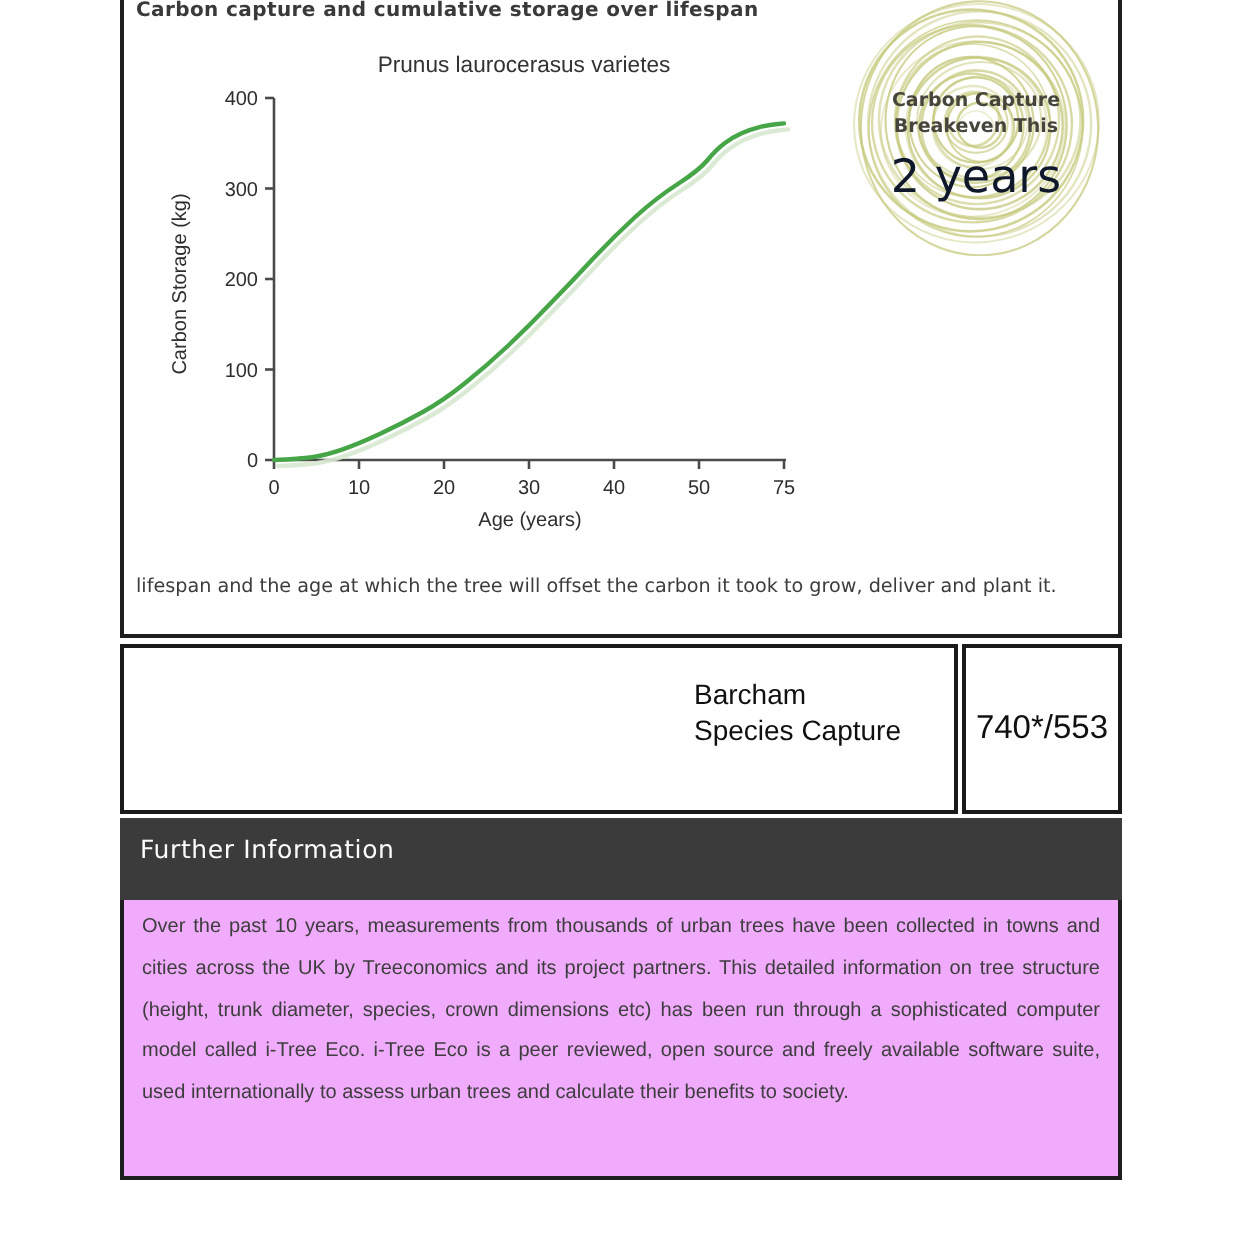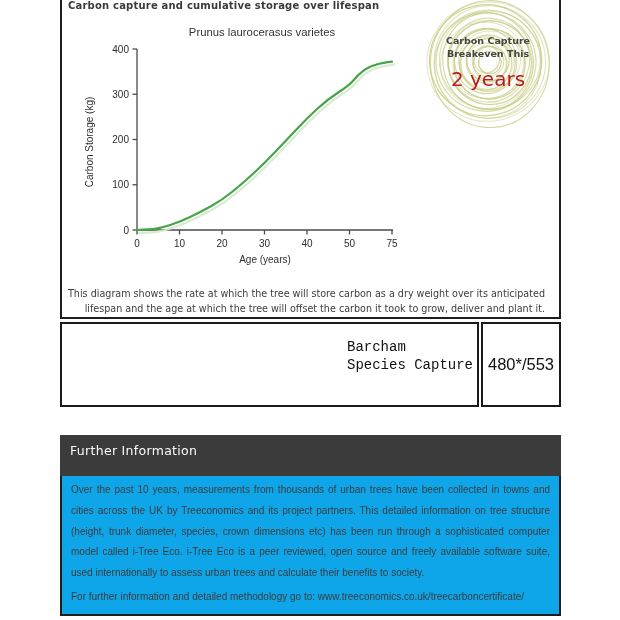--- a/index.html
+++ b/index.html
@@ -1,54 +1,54 @@
 <!DOCTYPE html>
 <html><head>
 <meta charset="utf-8">
 <style>
   html,body{margin:0;padding:0;background:#fff;}
   .page{position:relative;width:620px;height:620px;background:#ffffff;overflow:hidden;
         font-family:"DejaVu Sans",sans-serif;}
 
   
   .topbox{position:absolute;left:60px;top:0;width:501px;height:319px;box-sizing:border-box;
-          border:2px solid #1e1e1e;border-top:none;background:transparent;text-align:right;}
+          border:2px solid #1e1e1e;border-top:none;background:transparent;}
   .header{position:absolute;left:6px;top:0px;font-size:10px;font-weight:bold;color:#3a3a3a;
           letter-spacing:.2px;white-space:nowrap;}
   .chart{position:absolute;left:0;top:18px;width:420px;height:260px;}
   .ctitle{font-family:"Liberation Sans",sans-serif;font-size:11.3px;fill:#333;text-anchor:middle;}
   .alabel{font-family:"Liberation Sans",sans-serif;font-size:10px;fill:#2e2e2e;text-anchor:middle;}
   .tick{font-family:"Liberation Sans",sans-serif;font-size:10px;fill:#2e2e2e;}
   .caption{position:absolute;left:6px;top:286px;font-size:9.6px;color:#3c3c3c;line-height:15px;
            white-space:nowrap;}
 
   
   .badge{position:absolute;left:424px;top:0;width:128px;height:128px;}
   .badge svg{position:absolute;left:0;top:0;}
-  .badgetext{position:absolute;left:0;top:12px;width:128px;text-align:center;padding-top:22px;}
+  .badgetext{position:absolute;left:0;top:0;width:128px;text-align:center;padding-top:44px;}
   .badgetext .b1{font-size:9.5px;font-weight:bold;color:#45453c;line-height:13px;}
-  .badgeval{font-size:20px;color:#b91c1c;margin-top:7px;line-height:24px;}
+  .badgeval{font-size:23px;color:#0f172a;margin-top:7px;line-height:24px;}
 
   
   .rankrow{position:absolute;left:60px;top:322px;width:501px;height:85px;display:flex;gap:2px;}
   .rankmain{position:relative;flex:1;box-sizing:border-box;border:2px solid #1a1a1a;background:#fff;}
-  .rankname{position:absolute;left:285px;top:14px;font-family:Liberation Mono, monospace;
+  .rankname{position:absolute;left:285px;top:14px;font-family:Liberation Sans, sans-serif;
             font-size:14px;line-height:18px;color:#101010;}
   .ranknote{position:absolute;right:5px;bottom:6px;font-family:"Liberation Sans",sans-serif;
             font-size:8.8px;color:#2f2f2f;white-space:nowrap;}
   .rankval{width:80px;box-sizing:border-box;border:2px solid #1a1a1a;background:#fff;
            display:flex;align-items:center;justify-content:center;
            font-family:"Liberation Sans",sans-serif;font-size:16.5px;color:#101010;}
 
   
-  .further{position:absolute;left:60px;top:409px;width:501px;margin-top:26px;}
+  .further{position:absolute;left:60px;top:409px;width:501px;}
   .fbar{height:41px;background:#3b3b3b;color:#fbfbfb;font-size:12.5px;letter-spacing:.3px;
         box-sizing:border-box;padding:8px 0 0 10px;}
   .fbody{box-sizing:border-box;border:2px solid #1e1e1e;border-top:none;height:140px;
-         background:#0ea5e9;padding:4px 9px 0 9px;}
+         background:#f0abfc;padding:4px 9px 0 9px;}
   .fpar{margin:0;font-family:"Liberation Sans",sans-serif;font-size:10px;line-height:20.8px;
         text-align:justify;color:#3d3d3d;}
   .flink{margin:7px 0 0 0;font-family:"Liberation Sans",sans-serif;font-size:10px;color:#3d3d3d;
          white-space:nowrap;}
 </style>
 </head>
 <body>
 
 <div class="page">
 
@@ -89,21 +89,20 @@
           <text x="202.5" y="229" class="tick" text-anchor="middle">30</text>
           <text x="245" y="229" class="tick" text-anchor="middle">40</text>
           <text x="287.5" y="229" class="tick" text-anchor="middle">50</text>
           <text x="330" y="229" class="tick" text-anchor="middle">75</text>
         </g>
       <text class="alabel" x="203" y="245">Age (years)</text>
       <text class="alabel" x="31" y="124" transform="rotate(-90 31 124)">Carbon Storage (kg)</text>
     </svg>
 
     <div class="caption">
-      <div>This diagram shows the rate at which the tree will store carbon as a dry weight over its anticipated</div>
       <div>lifespan and the age at which the tree will offset the carbon it took to grow, deliver and plant it.</div>
     </div>
   </section>
 
   <div class="badge">
     <svg width="128" height="128" viewBox="0 0 128 128">
       <g id="rings">
           <ellipse cx="64.0" cy="64.2" rx="9.0" ry="8.7" transform="rotate(0.0 64 62)" fill="none" stroke="#c6ca7e" stroke-opacity="0.35" stroke-width="0.80"></ellipse>
           <ellipse cx="65.9" cy="62.2" rx="11.3" ry="11.2" transform="rotate(11.8 64 62)" fill="none" stroke="#c6ca7e" stroke-opacity="0.78" stroke-width="1.19"></ellipse>
           <ellipse cx="62.1" cy="59.8" rx="12.8" ry="13.6" transform="rotate(12.7 64 62)" fill="none" stroke="#c6ca7e" stroke-opacity="0.58" stroke-width="1.29"></ellipse>
@@ -139,24 +138,23 @@
     </div>
   </div>
 
   <section class="rankrow">
     <div class="rankmain">
       <div class="rankname">
         <div>Barcham</div>
         <div>Species Capture</div>
       </div>
     </div>
-    <div class="rankval">480*/553</div>
+    <div class="rankval">740*/553</div>
   </section>
 
   <section class="further">
     <div class="fbar">Further Information</div>
     <div class="fbody">
       <p class="fpar">Over the past 10 years, measurements from thousands of urban trees have been collected in towns and cities across the UK by Treeconomics and its project partners. This detailed information on tree structure (height, trunk diameter, species, crown dimensions etc) has been run through a sophisticated computer model called i-Tree Eco. i-Tree Eco is a peer reviewed, open source and freely available software suite, used internationally to assess urban trees and calculate their benefits to society.</p>
-      <p class="flink"><span>For further information and detailed methodology go to: </span><span>www.treeconomics.co.uk/treecarboncertificate/</span></p>
     </div>
   </section>
 
 </div>
 
 </body></html>

